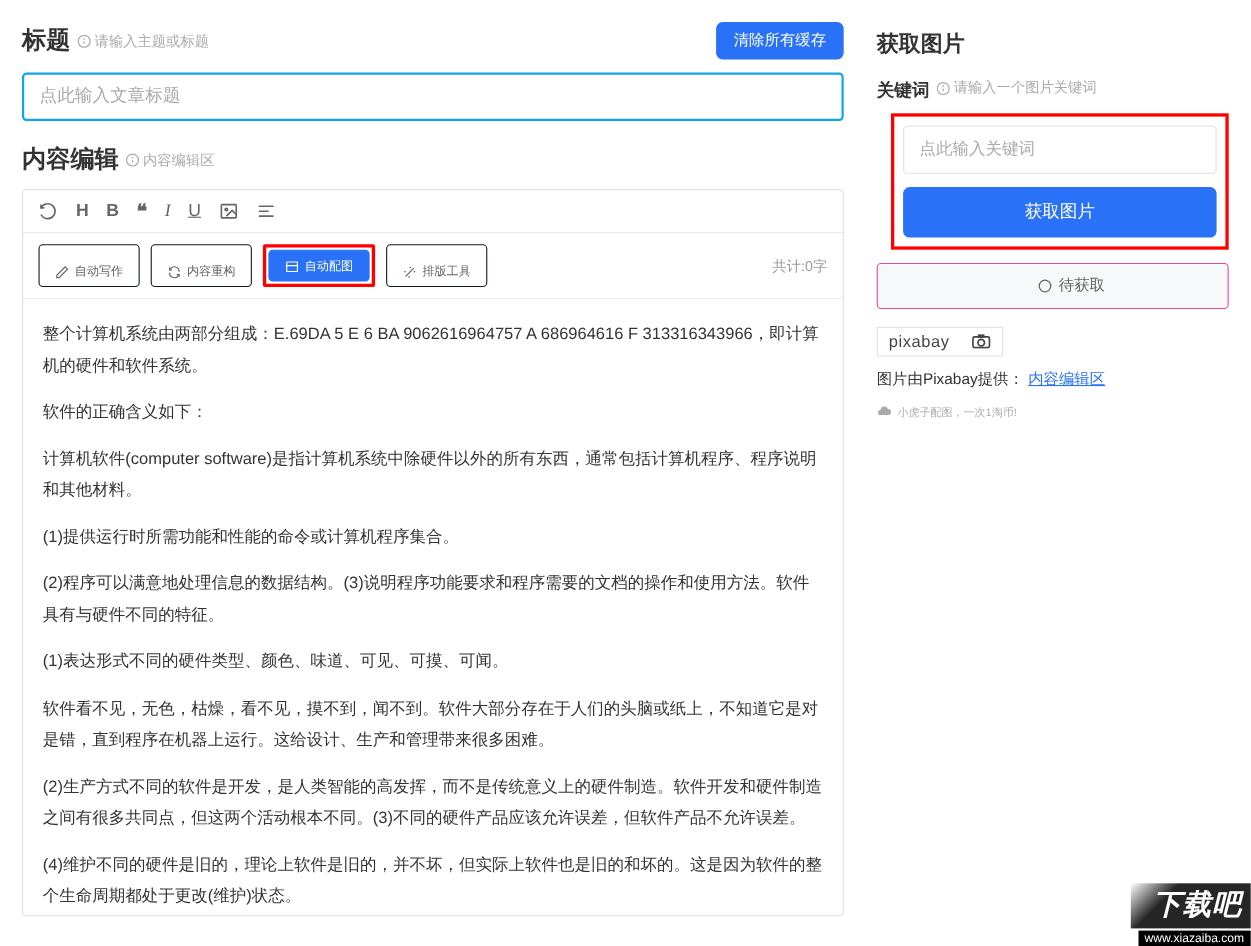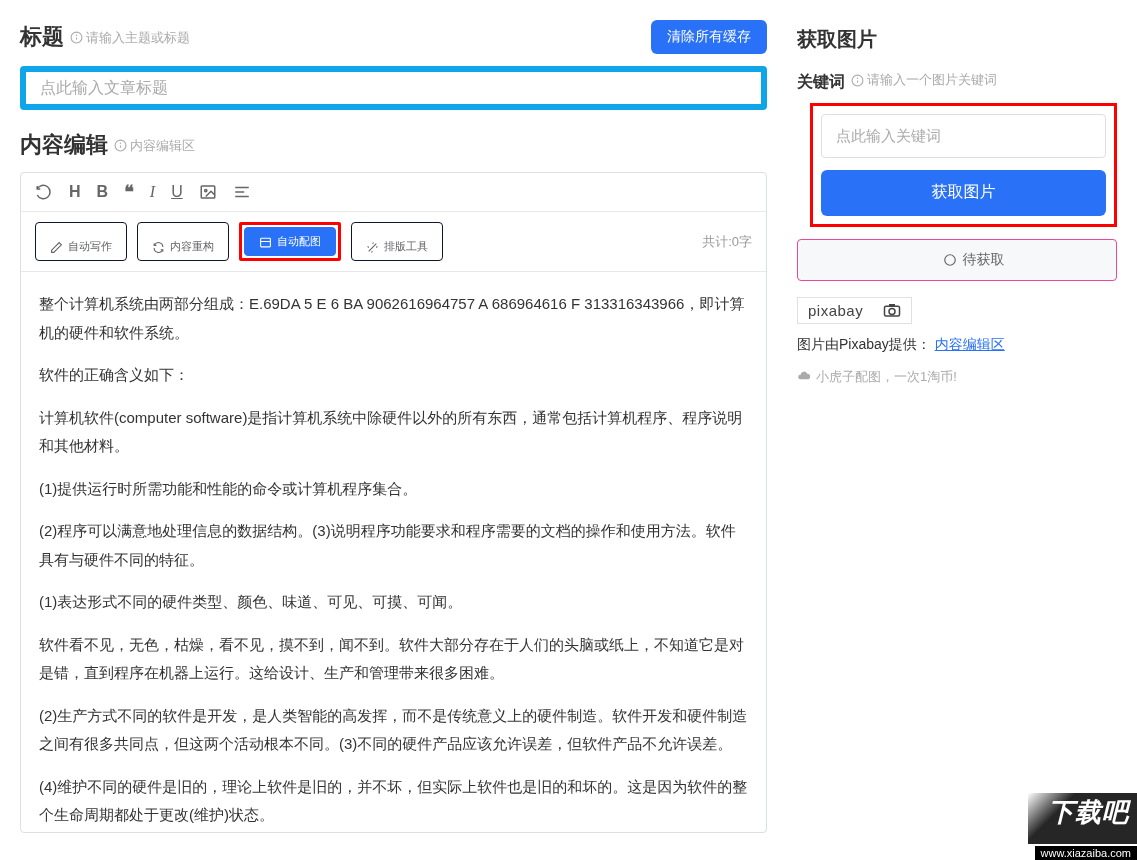--- a/index.html
+++ b/index.html
@@ -9,21 +9,21 @@
 .right-panel { width: 350px; padding: 20px 20px 20px 10px; }
 
 .section-header { display: flex; align-items: center; justify-content: space-between; margin-bottom: 12px; }
 .section-title-wrap { display: flex; align-items: baseline; gap: 6px; }
 .section-title { font-size: 22px; font-weight: 600; color: #333; }
 .section-hint { font-size: 13px; color: #aaa; display: inline-flex; align-items: center; gap: 3px; }
 .section-hint svg { width: 13px; height: 13px; }
 
 .btn-primary { background: #2971f7; color: #fff; border: none; border-radius: 6px; padding: 8px 16px; font-size: 14px; cursor: pointer; }
 
-.title-input { width: 100%; height: 44px; border: 6px solid #0ea5e9; border-radius: 4px; padding: 0 14px; font-size: 16px; color: #333; margin-bottom: 20px; outline: none; }
+.title-input { width: 100%; height: 44px; border: 2px solid #0ea5e9; border-radius: 4px; padding: 0 14px; font-size: 16px; color: #333; margin-bottom: 20px; outline: none; }
 .title-input::placeholder { color: #aaa; }
 
 .editor-box { border: 1px solid #dcdfe6; border-radius: 4px; overflow: hidden; }
 .toolbar-row1 { display: flex; align-items: center; gap: 16px; padding: 8px 14px; border-bottom: 1px solid #e8e8e8; }
 .toolbar-icon { width: 18px; height: 18px; color: #666; cursor: pointer; display: flex; align-items: center; justify-content: center; }
 .toolbar-icon svg { width: 18px; height: 18px; }
 .toolbar-h { font-weight: bold; font-size: 16px; color: #666; cursor: pointer; }
 .toolbar-b { font-weight: bold; font-size: 16px; color: #666; cursor: pointer; }
 .toolbar-quote { font-size: 18px; color: #666; cursor: pointer; font-weight: bold; }
 .toolbar-i { font-style: italic; font-size: 16px; color: #666; cursor: pointer; font-family: Georgia, serif; }
@@ -49,25 +49,25 @@
 .fetch-btn { width: 100%; height: 46px; background: #2971f7; color: #fff; border: none; border-radius: 6px; font-size: 16px; cursor: pointer; }
 .pending-btn { width: 100%; height: 42px; border: 1px solid #ec4899; border-radius: 4px; background: #f7f8fa; color: #666; font-size: 14px; display: flex; align-items: center; justify-content: center; gap: 6px; cursor: pointer; margin-bottom: 16px; padding-left: 33px; }
 .pending-btn svg { width: 14px; height: 14px; }
 
 .pixabay-box { border: 1px solid #e0e0e0; display: inline-block; padding: 4px 10px; margin-bottom: 12px; }
 .pixabay-name { font-size: 15px; color: #444; letter-spacing: 0.5px; display:inline-flex; align-items:center; gap:20px;}
 
 .provider-line { font-size: 14px; color: #333; margin-bottom: 14px; }
 .provider-link { color: #2971f7; text-decoration: underline; cursor: pointer; }
 
-.tip-line { font-size: 13px; color: #aaa; display: flex; align-items: center; gap: 5px; }
+.tip-line { font-size: 10px; color: #aaa; display: flex; align-items: center; gap: 5px; }
 .tip-line svg { width: 14px; height: 14px; }
 
 .watermark { position: absolute; right: 0; bottom: 0; width: 140px; height: 60px; pointer-events:none;}
-.wm-bg { position:absolute; right:0; bottom:16px; background: linear-gradient(135deg, rgba(0,0,0,0) 0%, rgba(0,0,0,0.85) 30%); color:#fff; font-size:26px; font-weight:bold; font-style:italic; padding: 2px 8px 14px 20px; letter-spacing:1px; }
+.wm-bg { position:absolute; right:0; bottom:16px; background: linear-gradient(135deg, rgba(0,0,0,0) 0%, rgba(0,0,0,0.85) 30%); color:#fff; font-size:26px; font-weight:bold; font-style:italic; padding: 2px 8px 4px 20px; letter-spacing:1px; }
 .wm-url { position:absolute; right:0; bottom:0; background: #000; color:#fff; font-size:11px; padding:1px 6px; }
 </style>
 </head>
 <body>
 
 <div class="container">
   <div class="left-panel">
     <div class="section-header">
       <div class="section-title-wrap">
         <span class="section-title">标题</span>

